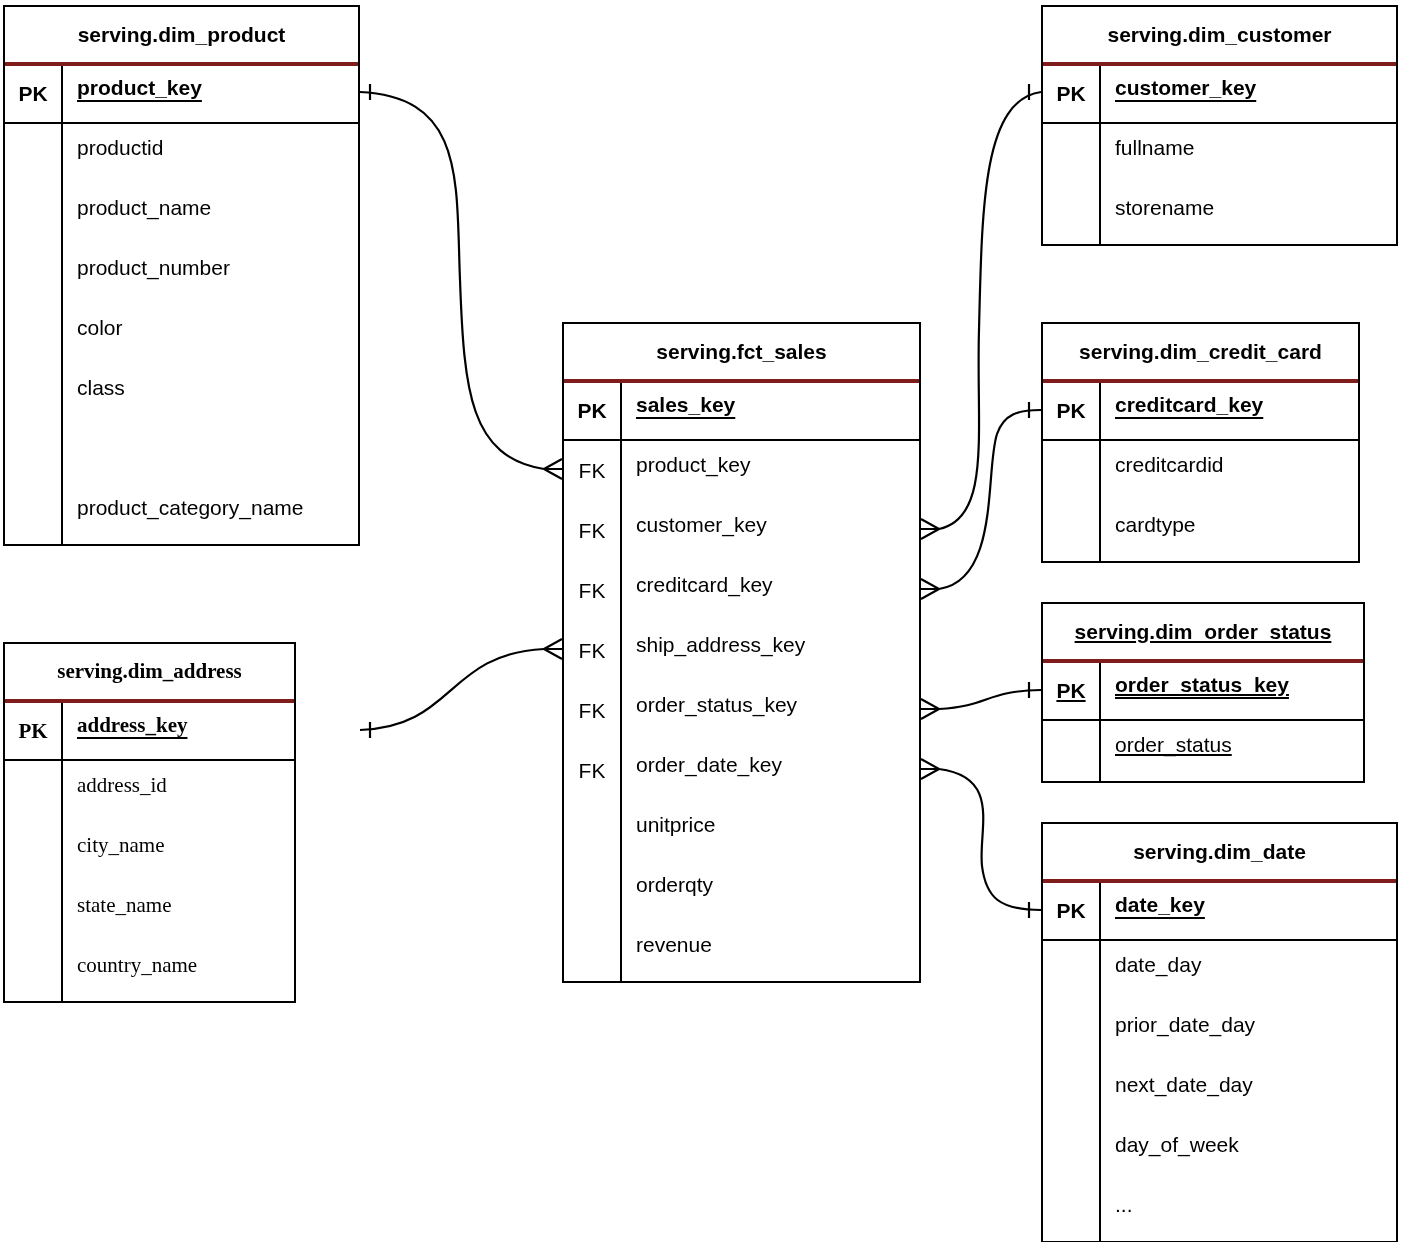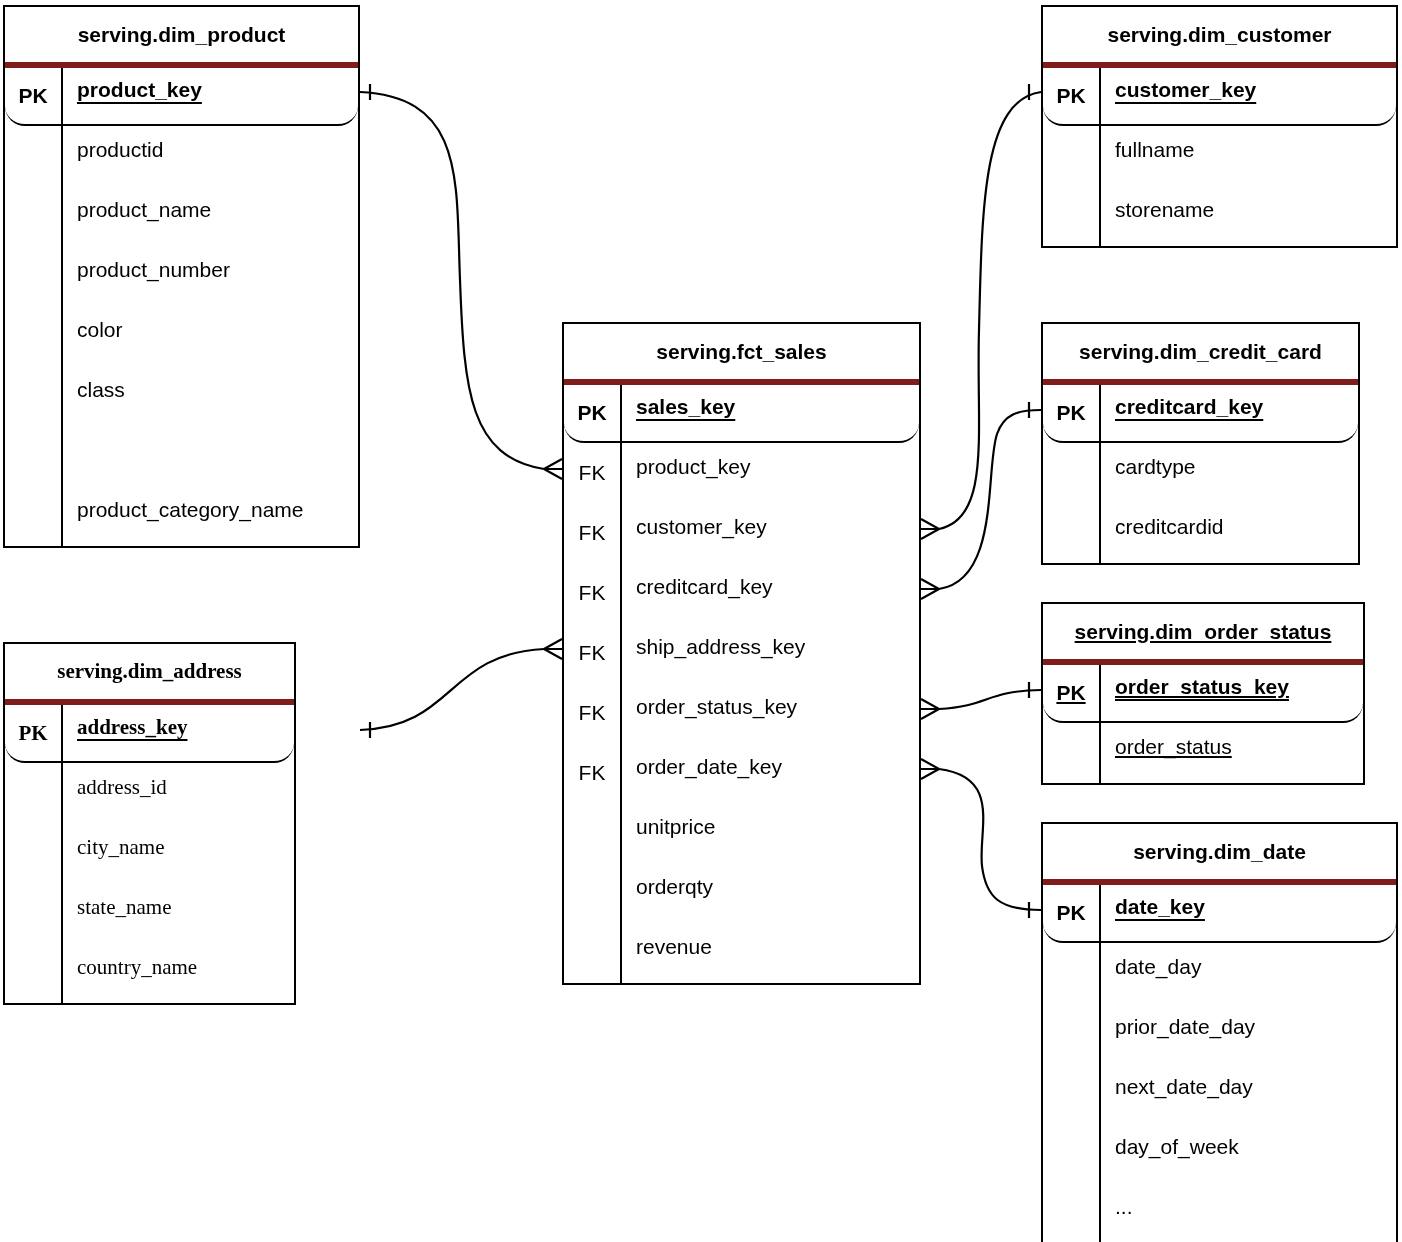--- a/index.html
+++ b/index.html
@@ -17,25 +17,25 @@
   .tbl{
     position:absolute;
     background:#fff;
     border:2px solid #000;
     box-sizing:border-box;
     display:flex;flex-direction:column;
     z-index:2;
   }
   .tbl-title{
     flex:0 0 55px;
-    border-bottom:6px solid #7f1d1d;
+    border-bottom:4px solid #7f1d1d;
     display:flex;align-items:center;justify-content:center;
     font-weight:bold;font-size:21px;
   }
-  .tbl-row{display:grid;grid-template-columns:58px 1fr;flex:0 0 60px;border-radius:20px;}
+  .tbl-row{display:grid;grid-template-columns:58px 1fr;flex:0 0 60px;}
   .tbl-row.pk-row{flex:0 0 56px;border-bottom:2px solid #000;}
   .cell{display:flex;align-items:center;font-size:21px;box-sizing:border-box;}
   .cell.key{border-right:2px solid #000;justify-content:center;}
   .pk-row .cell.key{font-weight:bold;}
   .cell.field{padding:0 8px 12px 14px;white-space:pre-line;line-height:1.27;}
   .pk-field{
     font-weight:bold;
     text-decoration:underline;
     text-decoration-thickness:2px;
     text-underline-offset:5px;
@@ -199,25 +199,25 @@
   </div>
 
   <div class="tbl" style="left:1041px;top:322px;width:319px;">
     <div class="tbl-title">serving.dim_credit_card</div>
     <div class="tbl-row pk-row">
       <div class="cell key">PK</div>
       <div class="cell field pk-field">creditcard_key</div>
     </div>
     <div class="tbl-row">
       <div class="cell key"></div>
+      <div class="cell field">creditcardid</div>
+    </div>
+    <div class="tbl-row">
+      <div class="cell key"></div>
       <div class="cell field">cardtype</div>
-    </div>
-    <div class="tbl-row">
-      <div class="cell key"></div>
-      <div class="cell field">creditcardid</div>
     </div>
   </div>
 
   <div class="tbl" style="left:1041px;top:602px;width:324px;text-decoration:underline;">
     <div class="tbl-title">serving.dim_order_status</div>
     <div class="tbl-row pk-row">
       <div class="cell key">PK</div>
       <div class="cell field pk-field">order_status_key</div>
     </div>
     <div class="tbl-row">

